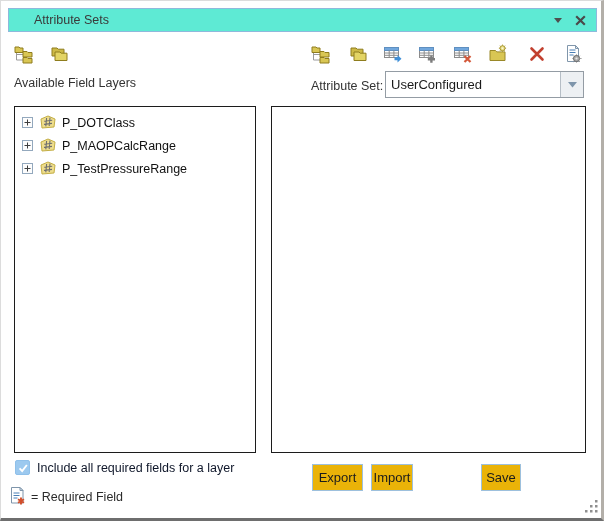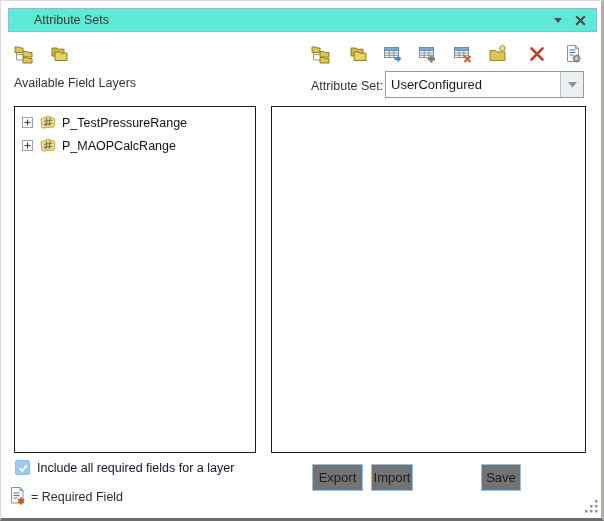--- a/index.html
+++ b/index.html
@@ -35,21 +35,21 @@
   .tree-row .tree-label{font-size:12.5px;color:#111;white-space:nowrap;}
   .tree-pad{padding-top:4px;}
   .checkbox{
     position:absolute;left:14px;top:459px;width:15px;height:15px;border-radius:2px;
     background:#9cc9ef;border:1px solid #8fc0ea;display:flex;align-items:center;justify-content:center;cursor:pointer;
   }
   .chk-label{left:36px;top:460px;color:#0f172a;}
   .req-ic{position:absolute;left:9px;top:485px;width:16px;height:20px;}
   .req-label{left:30px;top:489px;color:#2b2b2b;}
   .btn{
-    position:absolute;top:463px;height:27px;background:#737373;border:1px solid #9dc0dd;
+    position:absolute;top:463px;height:27px;background:#eab308;border:1px solid #9dc0dd;
     font-size:13px;color:#1c1c1c;display:flex;align-items:center;justify-content:center;cursor:pointer;
   }
   .btn-export{left:311px;width:51px;}
   .btn-import{left:370px;width:42px;}
   .btn-save{left:480px;width:40px;}
   .btn-close{left:531px;width:47px;}
   .grip{position:absolute;right:2px;bottom:4px;width:15px;height:15px;cursor:nwse-resize;}
   svg{display:block;}
 </style>
 </head>
@@ -163,32 +163,43 @@
   <div class="listbox list-left tree-pad">
     <div class="tree-row">
       <svg class="expander" viewBox="0 0 11 11">
         <rect x="0.5" y="0.5" width="10" height="10" fill="#fdfdfd" stroke="#93a8bd"></rect>
         <path d="M2.5 5.5 h6 M5.5 2.5 v6" stroke="#3e3e3e" fill="none"></path>
       </svg>
       <svg class="layer-ic" viewBox="0 0 18 18">
         <polygon points="2,5 9,2 16,5 15,13 3,14" fill="#eedd8c" stroke="#c3ae45"></polygon>
         <path d="M5.2 7.2 L13.2 6.2 M5 10.4 L13 9.4 M7.6 4 L6.8 12.4 M11 3.6 L10.2 12" stroke="#6f6f6f" stroke-width="1.1" fill="none"></path>
       </svg>
-      <span class="tree-label">P_TestPressureRange</span>
+      <span class="tree-label">P_DOTClass</span>
     </div>
     <div class="tree-row">
       <svg class="expander" viewBox="0 0 11 11">
         <rect x="0.5" y="0.5" width="10" height="10" fill="#fdfdfd" stroke="#93a8bd"></rect>
         <path d="M2.5 5.5 h6 M5.5 2.5 v6" stroke="#3e3e3e" fill="none"></path>
       </svg>
       <svg class="layer-ic" viewBox="0 0 18 18">
         <polygon points="2,5 9,2 16,5 15,13 3,14" fill="#eedd8c" stroke="#c3ae45"></polygon>
         <path d="M5.2 7.2 L13.2 6.2 M5 10.4 L13 9.4 M7.6 4 L6.8 12.4 M11 3.6 L10.2 12" stroke="#6f6f6f" stroke-width="1.1" fill="none"></path>
       </svg>
       <span class="tree-label">P_MAOPCalcRange</span>
+    </div>
+    <div class="tree-row">
+      <svg class="expander" viewBox="0 0 11 11">
+        <rect x="0.5" y="0.5" width="10" height="10" fill="#fdfdfd" stroke="#93a8bd"></rect>
+        <path d="M2.5 5.5 h6 M5.5 2.5 v6" stroke="#3e3e3e" fill="none"></path>
+      </svg>
+      <svg class="layer-ic" viewBox="0 0 18 18">
+        <polygon points="2,5 9,2 16,5 15,13 3,14" fill="#eedd8c" stroke="#c3ae45"></polygon>
+        <path d="M5.2 7.2 L13.2 6.2 M5 10.4 L13 9.4 M7.6 4 L6.8 12.4 M11 3.6 L10.2 12" stroke="#6f6f6f" stroke-width="1.1" fill="none"></path>
+      </svg>
+      <span class="tree-label">P_TestPressureRange</span>
     </div>
   </div>
 
   <div class="listbox list-right"></div>
 
   <div class="checkbox">
     <svg width="12" height="12" viewBox="0 0 14 14">
         <path d="M3 7.5 l3 3 5.5 -7" stroke="#fff" stroke-width="2.2" fill="none"></path>
       </svg>
   </div>

